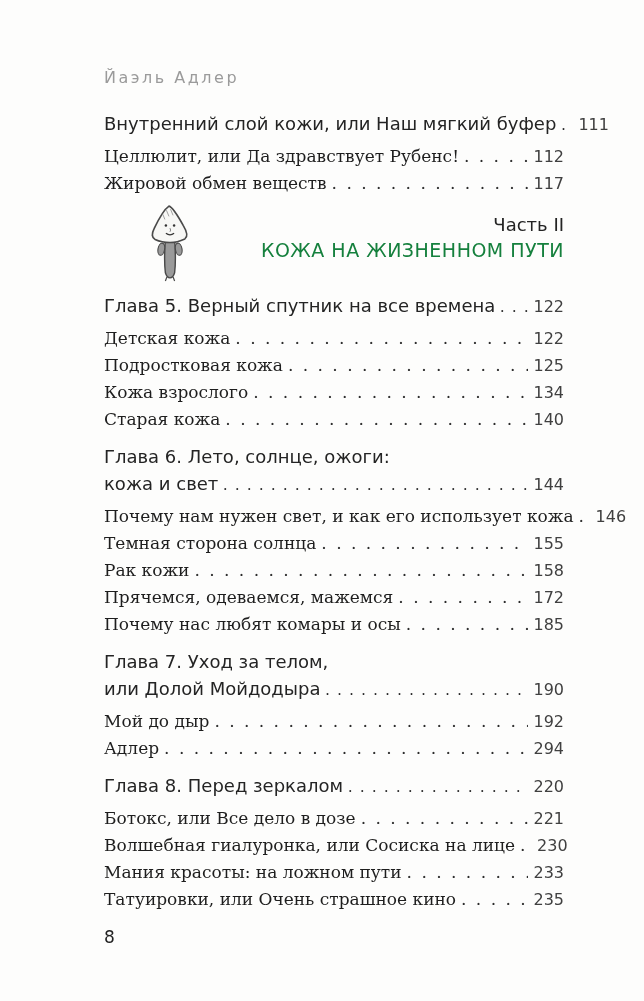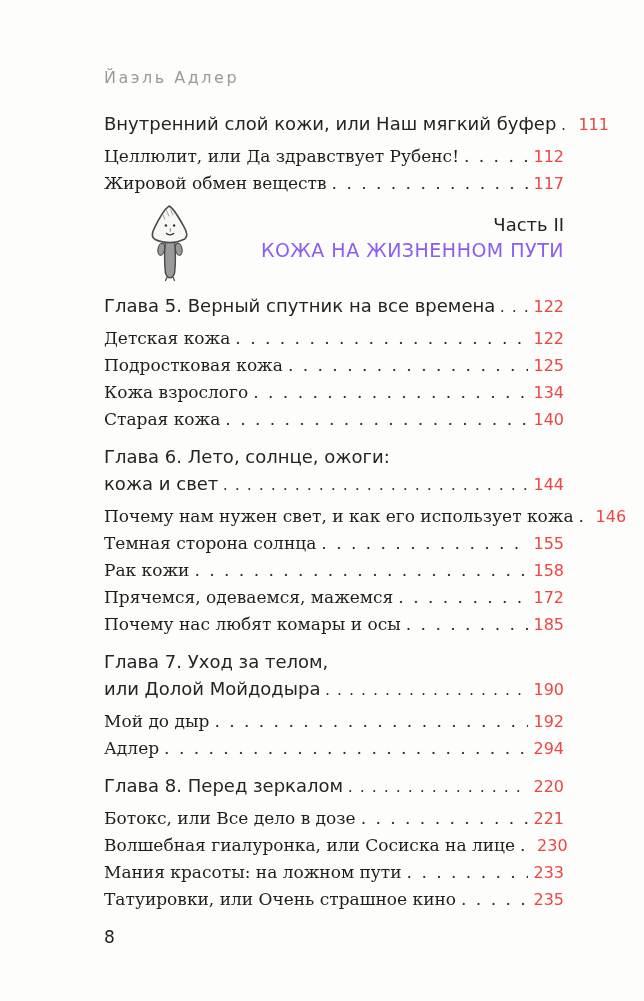--- a/index.html
+++ b/index.html
@@ -38,21 +38,21 @@
   }
   .dots::after {
     content: ". . . . . . . . . . . . . . . . . . . . . . . . . . . . . . . . . . . . . . . . . . . . . . . . . . . . . . . .";
   }
   .page-num {
     flex: 0 0 auto;
     font-family: "DejaVu Sans", sans-serif;
     font-size: 16px;
     min-width: 28px;
     text-align: right;
-    color: #ef4444;
+    color: #404040;
   }
   .chapter-group { margin-top: 10px; margin-bottom: 5px; }
   .chapter-group:first-of-type { margin-top: 0; }
   .chapter-line, .chapter-group .title {
     font-family: "DejaVu Sans", sans-serif;
     font-size: 18px;
     color: #242424;
   }
   .chapter-line, .chapter-group .row { line-height: 27px; }
   .sub {
@@ -71,21 +71,21 @@
     font-family: "DejaVu Sans", sans-serif;
     font-size: 18px;
     line-height: 24px;
     color: #242424;
   }
   .part-title {
     font-family: "DejaVu Sans", sans-serif;
     font-size: 19px;
     line-height: 26px;
     letter-spacing: 0.5px;
-    color: #8b5cf6;
+    color: #15803d;
   }
   .mushroom {
     position: absolute;
     left: 34px;
     top: -8px;
     width: 64px;
     height: 82px;
   }
   .folio {
     font-family: "DejaVu Sans", sans-serif;

